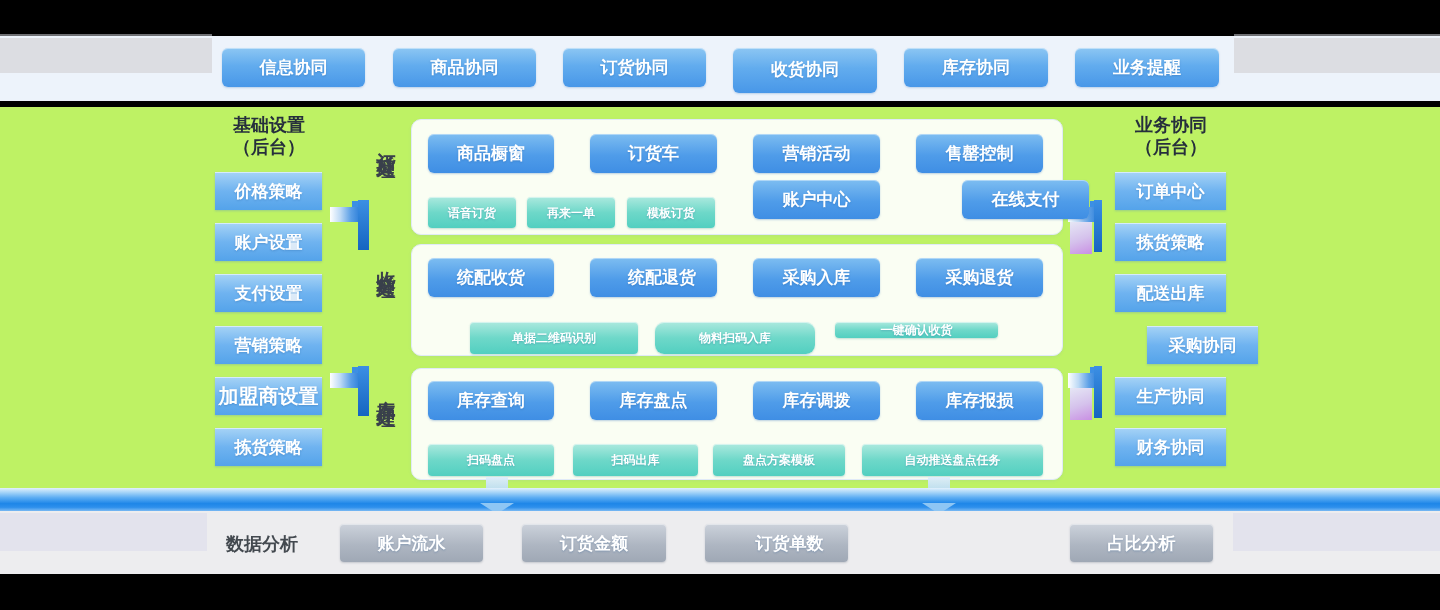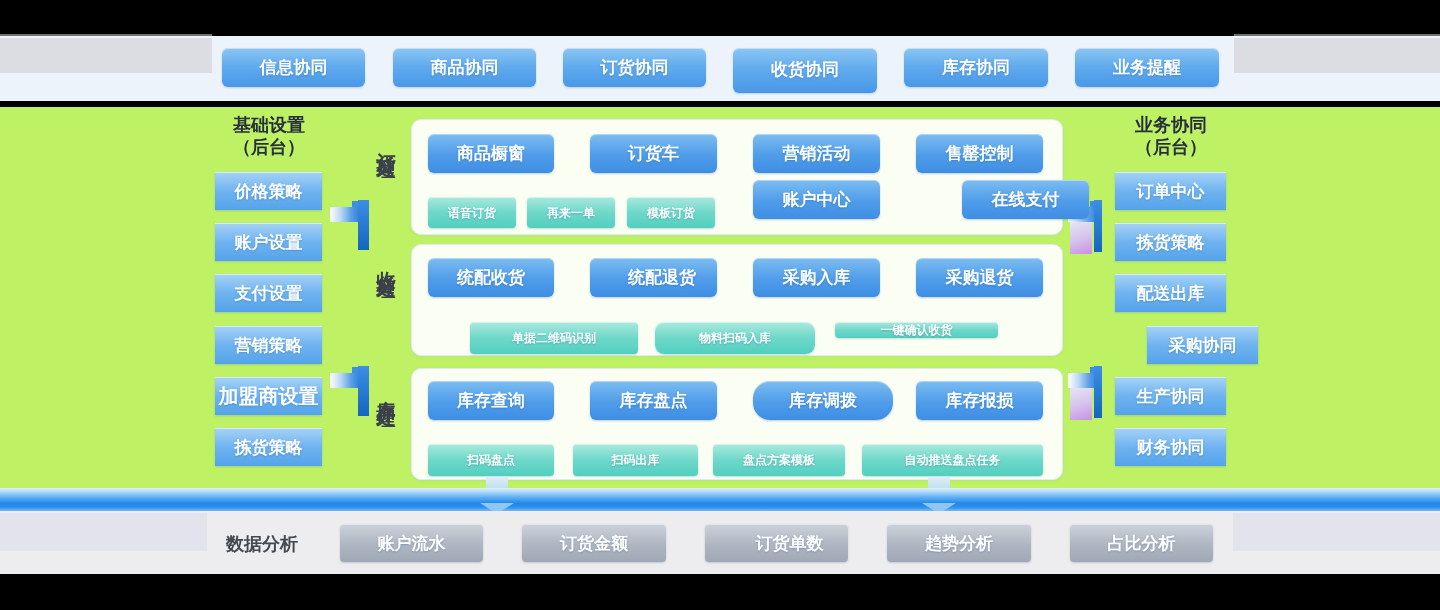--- a/index.html
+++ b/index.html
@@ -146,36 +146,35 @@
   <div class="chip c-mid" style="left:428px;top:258px;width:126px;height:39px;">统配收货</div>
   <div class="chip c-mid" style="left:590px;top:258px;width:127px;height:39px;padding-left:17px;">统配退货</div>
   <div class="chip c-mid" style="left:753px;top:258px;width:127px;height:39px;">采购入库</div>
   <div class="chip c-mid" style="left:916px;top:258px;width:127px;height:39px;">采购退货</div>
   <div class="chip c-teal" style="left:470px;top:307px;width:168px;height:32px;">单据二维码识别</div>
   <div class="chip c-teal" style="left:655px;top:307px;width:160px;height:32px;border-radius:9px;">物料扫码入库</div>
   <div class="chip c-teal" style="left:835px;top:307px;width:163px;height:16px;">一键确认收货</div>
 
   <div class="chip c-mid" style="left:428px;top:381px;width:126px;height:39px;">库存查询</div>
   <div class="chip c-mid" style="left:590px;top:381px;width:127px;height:39px;">库存盘点</div>
-  <div class="chip c-mid" style="left:753px;top:381px;width:140px;height:39px;border-radius:17px;">库存调拨</div>
+  <div class="chip c-mid" style="left:753px;top:381px;width:127px;height:39px;">库存调拨</div>
   <div class="chip c-mid" style="left:916px;top:381px;width:127px;height:39px;">库存报损</div>
   <div class="chip c-teal" style="left:428px;top:429px;width:126px;height:32px;">扫码盘点</div>
   <div class="chip c-teal" style="left:573px;top:429px;width:125px;height:32px;">扫码出库</div>
   <div class="chip c-teal" style="left:713px;top:429px;width:132px;height:32px;">盘点方案模板</div>
   <div class="chip c-teal" style="left:862px;top:429px;width:181px;height:32px;">自动推送盘点任务</div>
 
   <div class="down-col" style="left:486px;"></div>
   <div class="down-col" style="left:928px;"></div>
   <div class="blue-bar"></div>
   <div class="down-tip" style="left:480px;"></div>
   <div class="down-tip" style="left:922px;"></div>
 
   <div class="bottom-band"></div>
   <div class="lav-strip" style="left:0;width:207px;"></div>
   <div class="lav-strip" style="left:1233px;width:207px;"></div>
   <div class="bottom-label" style="left:226px;top:532px;">数据分析</div>
   <div class="chip c-gray" style="left:340px;top:524px;width:143px;height:38px;">账户流水</div>
   <div class="chip c-gray" style="left:522px;top:524px;width:144px;height:38px;">订货金额</div>
   <div class="chip c-gray" style="left:705px;top:524px;width:143px;height:38px;padding-left:26px;">订货单数</div>
-  <div class="chip c-gray" style="left:887px;top:524px;width:144px;height:38px;">趋势分析</div>
   <div class="chip c-gray" style="left:1070px;top:524px;width:143px;height:38px;">占比分析</div>
 
 </div>
 
 </body></html>

